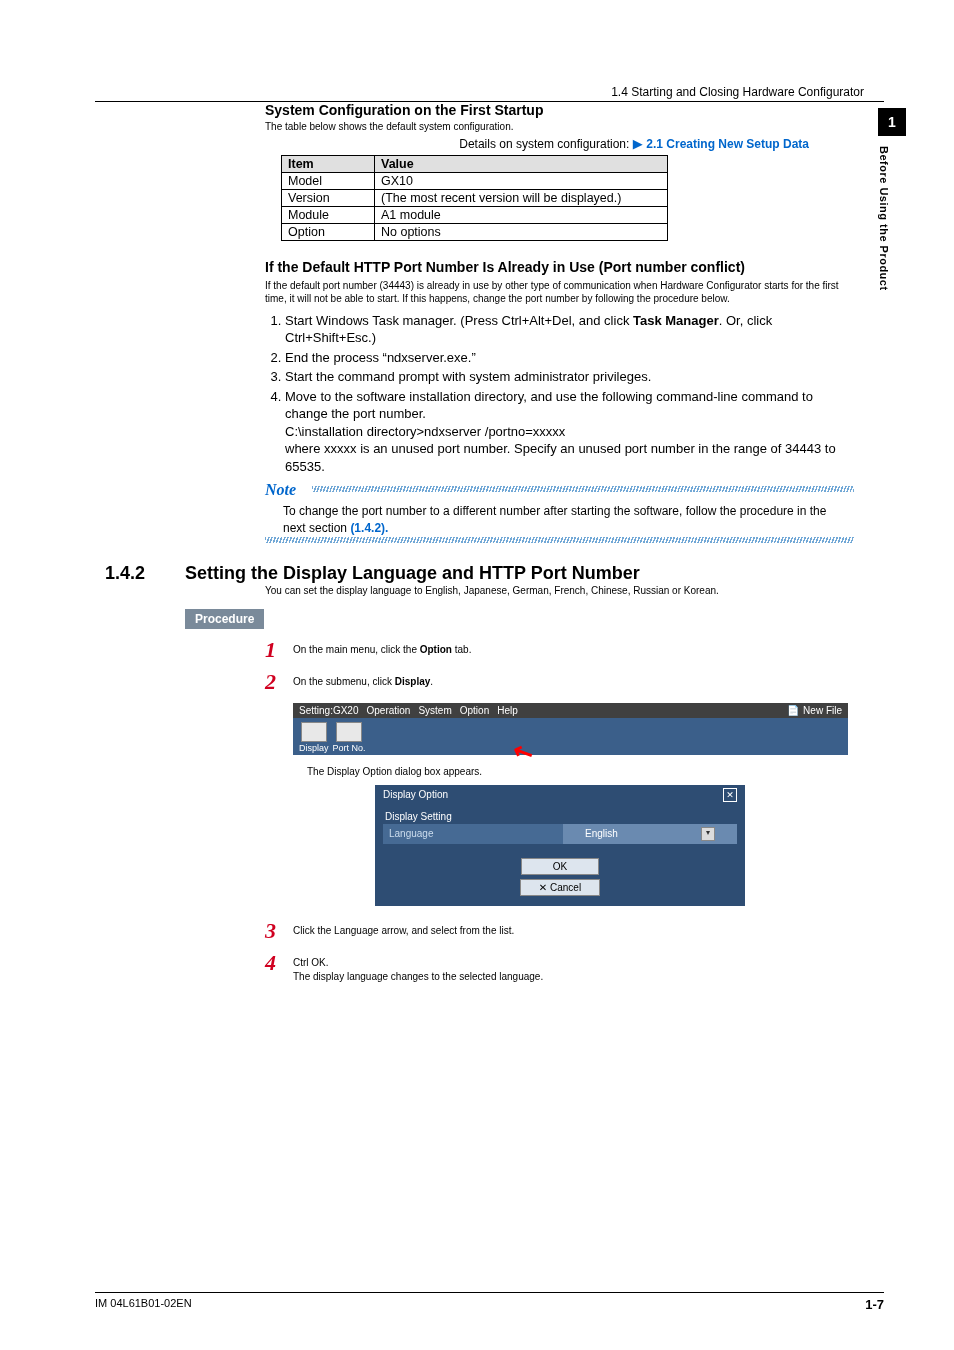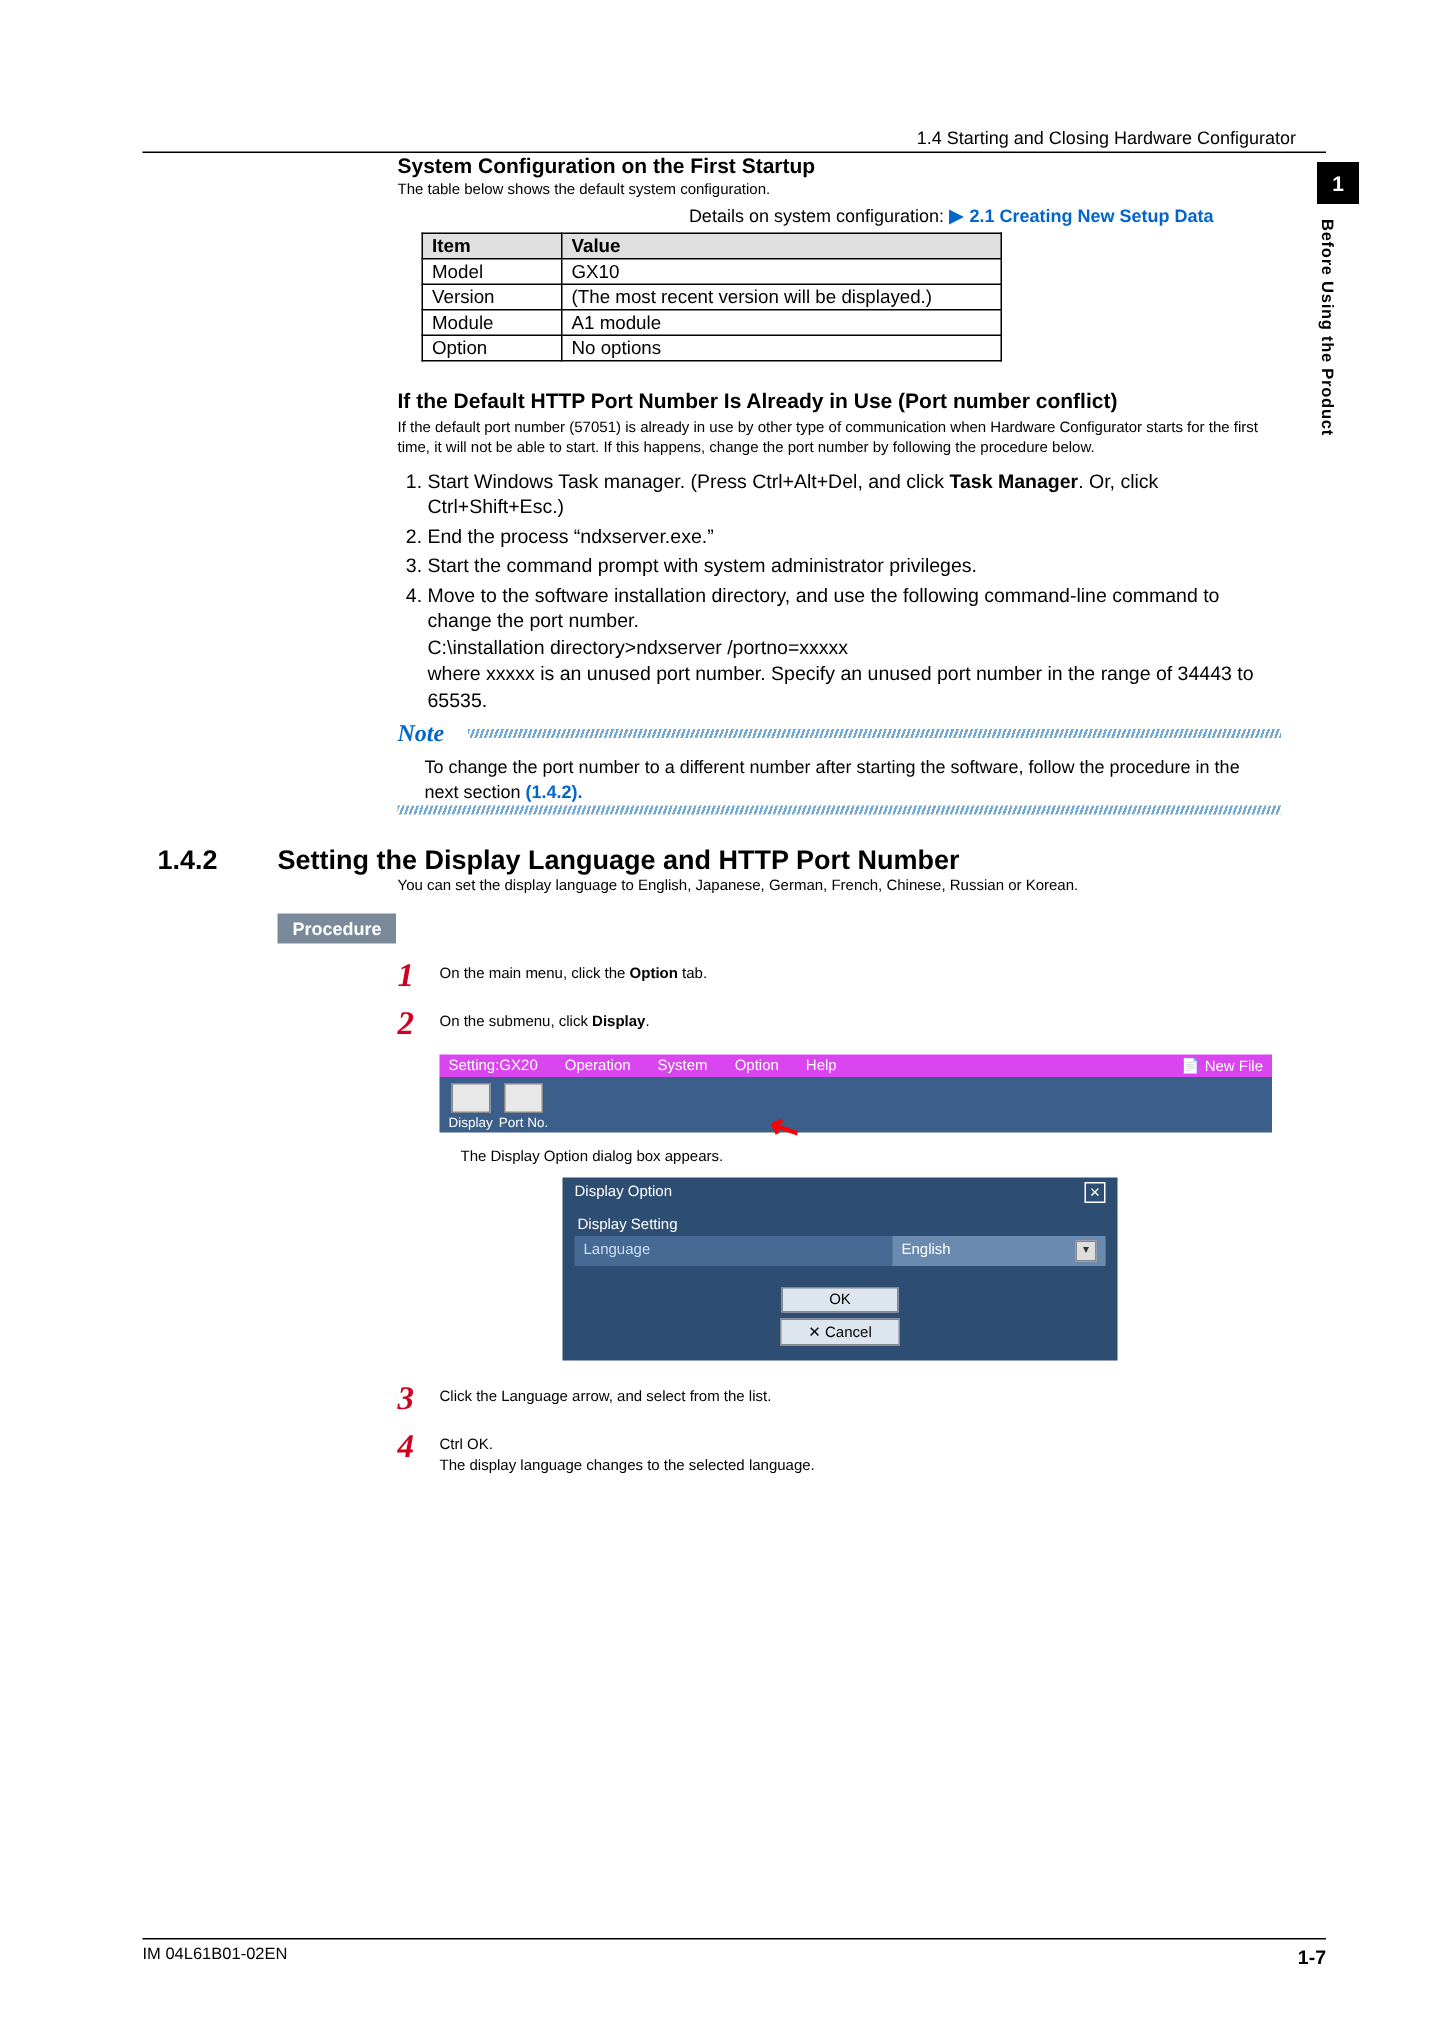--- a/index.html
+++ b/index.html
@@ -105,24 +105,24 @@
   }
   .step-text { font-size: 10px; padding-top: 4px; line-height: 1.4; }
   .screenshot1 {
     margin-left: 198px;
     width: 555px;
     font-size: 10px;
     color: #fff;
     position: relative;
   }
   .menu-bar {
-    background: #d946ef;
+    background: #404040;
     padding: 2px 6px;
     display: flex;
-    gap: 18px;
+    gap: 8px;
     position: relative;
   }
   .menu-bar .current { color: #fff; }
   .menu-bar .newfile { position: absolute; right: 6px; }
   .ribbon {
     background: #3b5f8a;
     padding: 4px 6px 2px 6px;
     display: flex;
     gap: 4px;
   }
@@ -157,21 +157,21 @@
   .dlg-row {
     display: flex;
     margin: 0 8px;
     background: #466a94;
     align-items: center;
   }
   .dlg-label { flex: 1; padding: 3px 6px; color:#cde; }
   .dlg-val {
     width: 130px;
     background: #6a8ab0;
-    padding: 3px 6px;
+    padding: 3px 22px;
     display: flex;
     justify-content: space-between;
     align-items:center;
   }
   .dlg-drop { width:12px; height:12px; background:#ddd; border:1px solid #888; color:#333; font-size:8px; text-align:center; line-height:10px;}
   .dlg-buttons { text-align: center; margin-top: 12px; }
   .dlg-btn {
     display: inline-block;
     background: #dde5ee;
     color: #000;
@@ -233,21 +233,21 @@
             <td>A1 module</td>
           </tr>
       <tr>
             <td>Option</td>
             <td>No options</td>
           </tr>
     </tbody>
       </table>
 
     <div class="h3b">If the Default HTTP Port Number Is Already in Use (Port number conflict)</div>
-    <div class="body-text">If the default port number (57051) is already in use by other type of communication when Hardware Configurator starts for the first time, it will not be able to start. If this happens, change the port number by following the procedure below.</div>
+    <div class="body-text">If the default port number (34443) is already in use by other type of communication when Hardware Configurator starts for the first time, it will not be able to start. If this happens, change the port number by following the procedure below.</div>
     <ol class="steps">
       <li>
         <span>Start Windows Task manager. (Press Ctrl+Alt+Del, and click </span><b>Task Manager</b><span>. Or, click Ctrl+Shift+Esc.)</span>
       </li>
       <li>End the process “ndxserver.exe.”</li>
       <li>Start the command prompt with system administrator privileges.</li>
       <li>
         <span>Move to the software installation directory, and use the following command-line command to change the port number.</span><br>
         <span>C:\installation directory&gt;ndxserver /portno=xxxxx</span><br>
         <span>where xxxxx is an unused port number. Specify an unused port number in the range of 34443 to 65535.</span>

